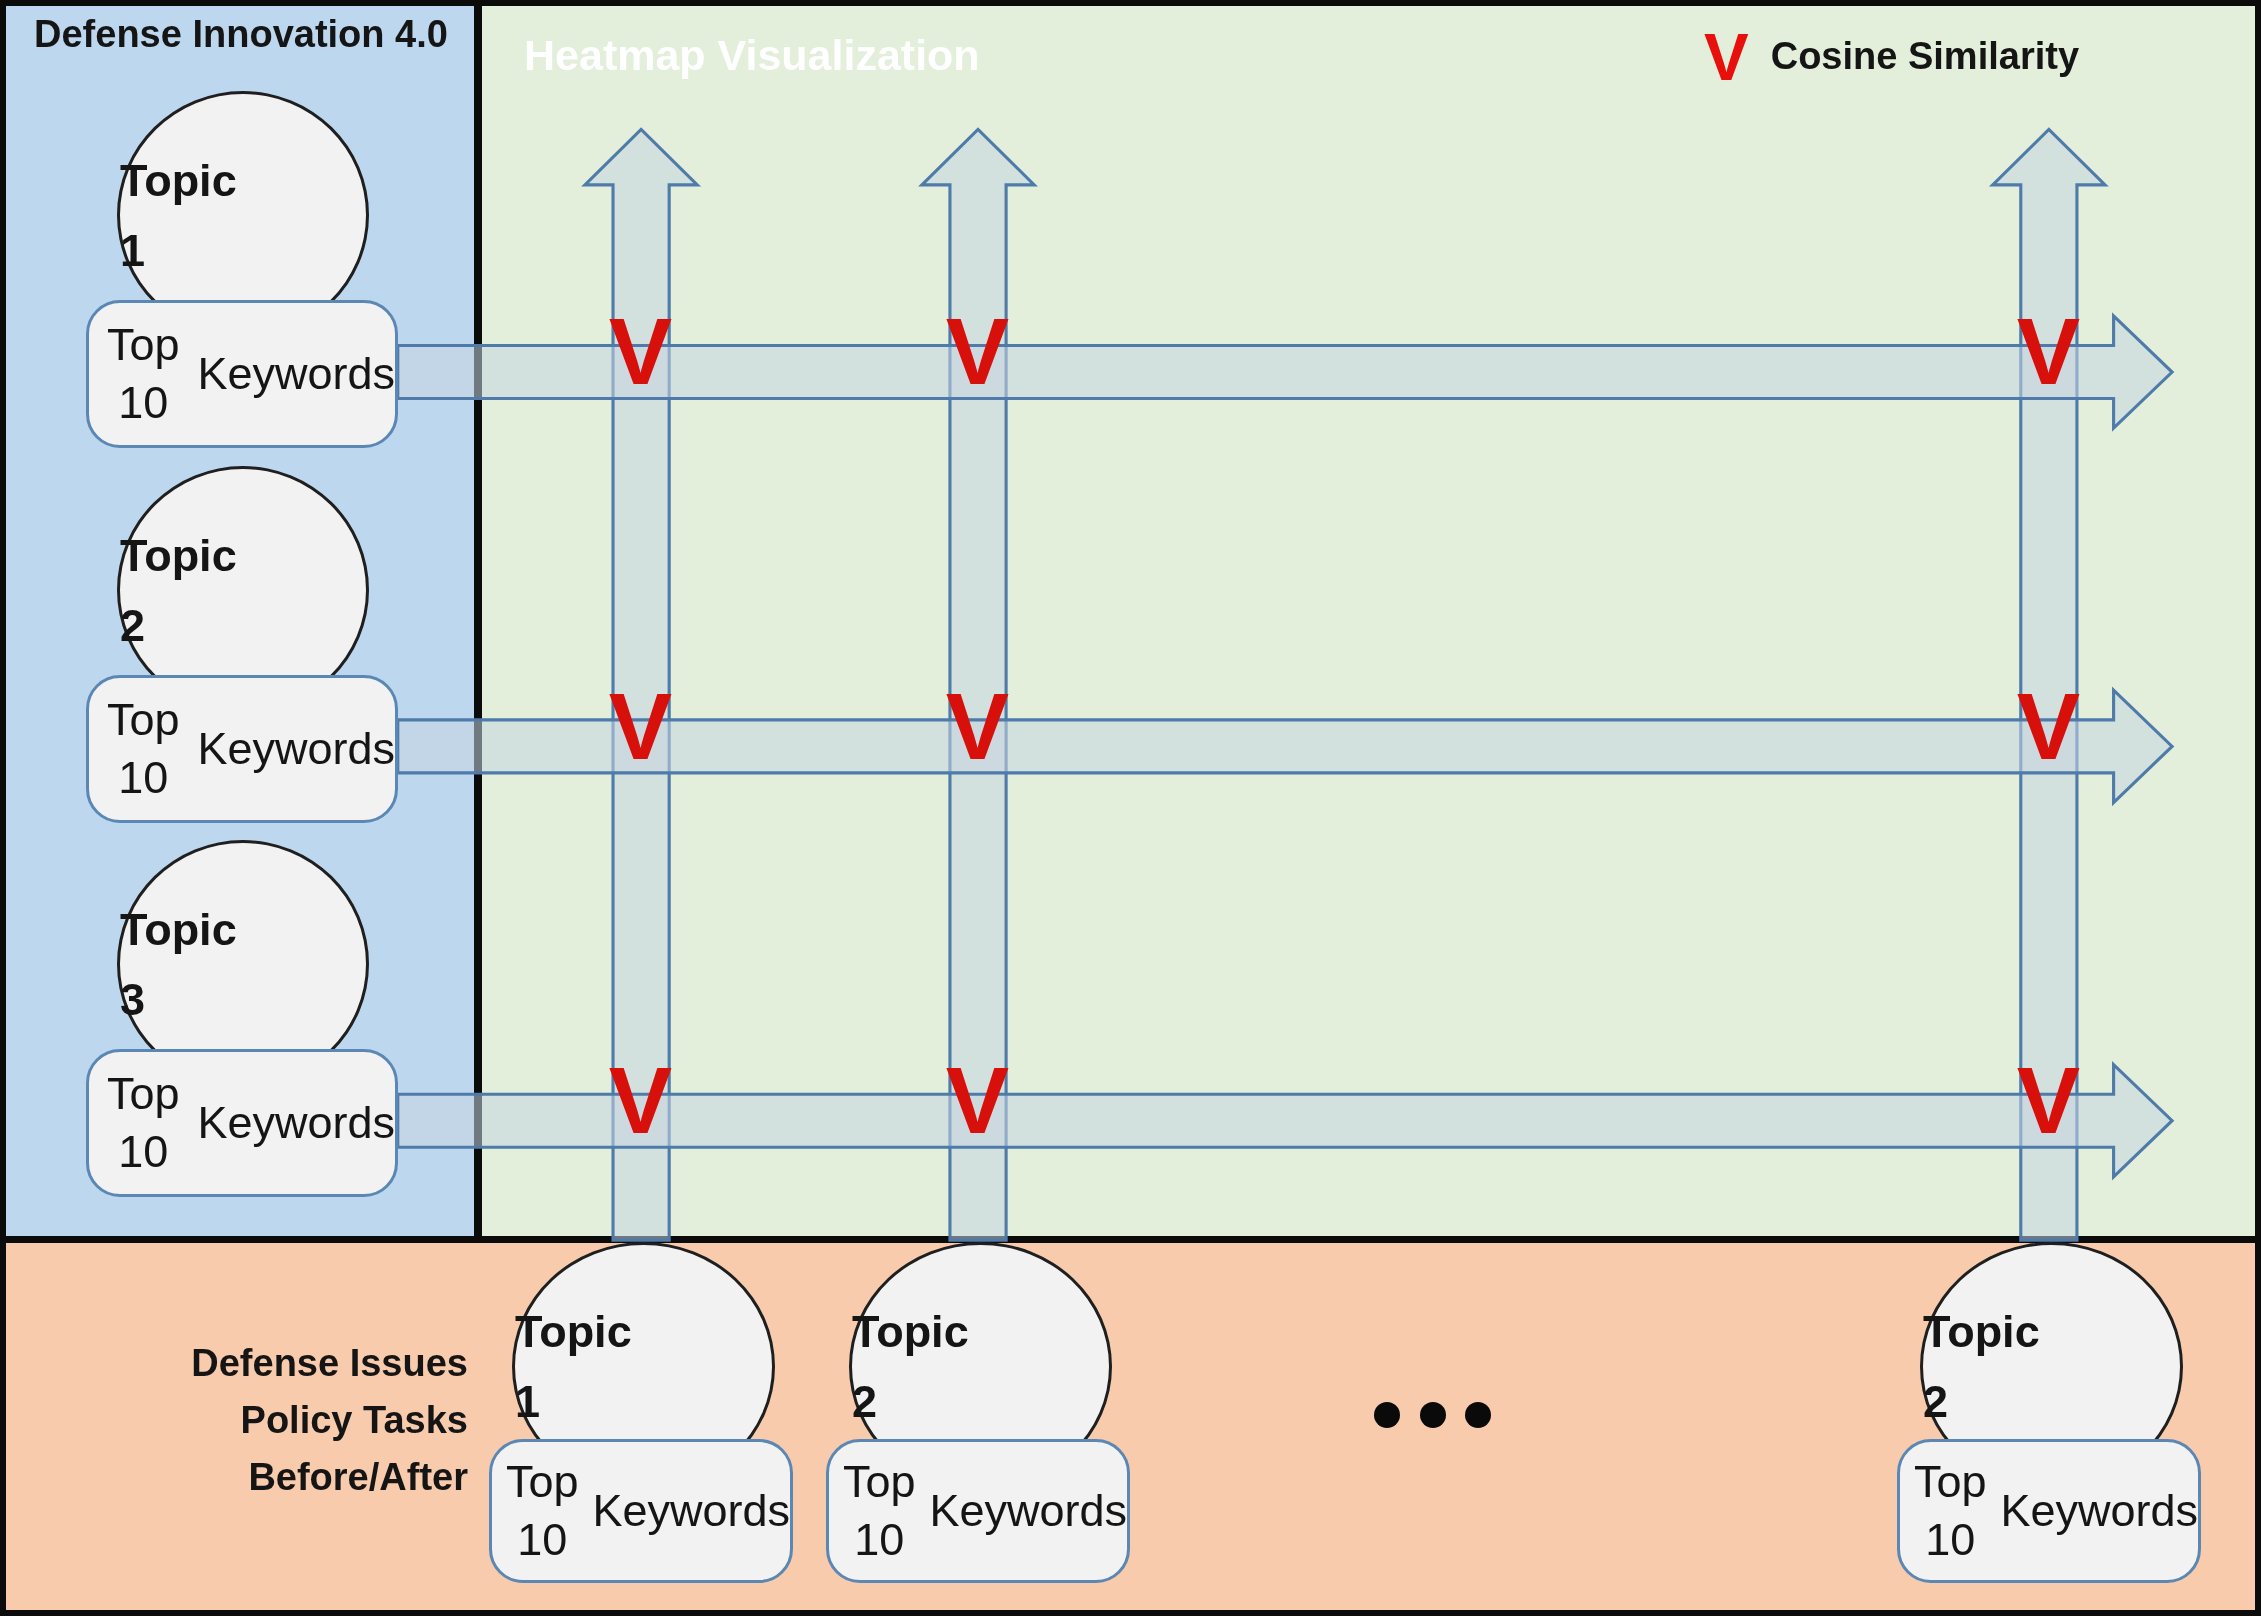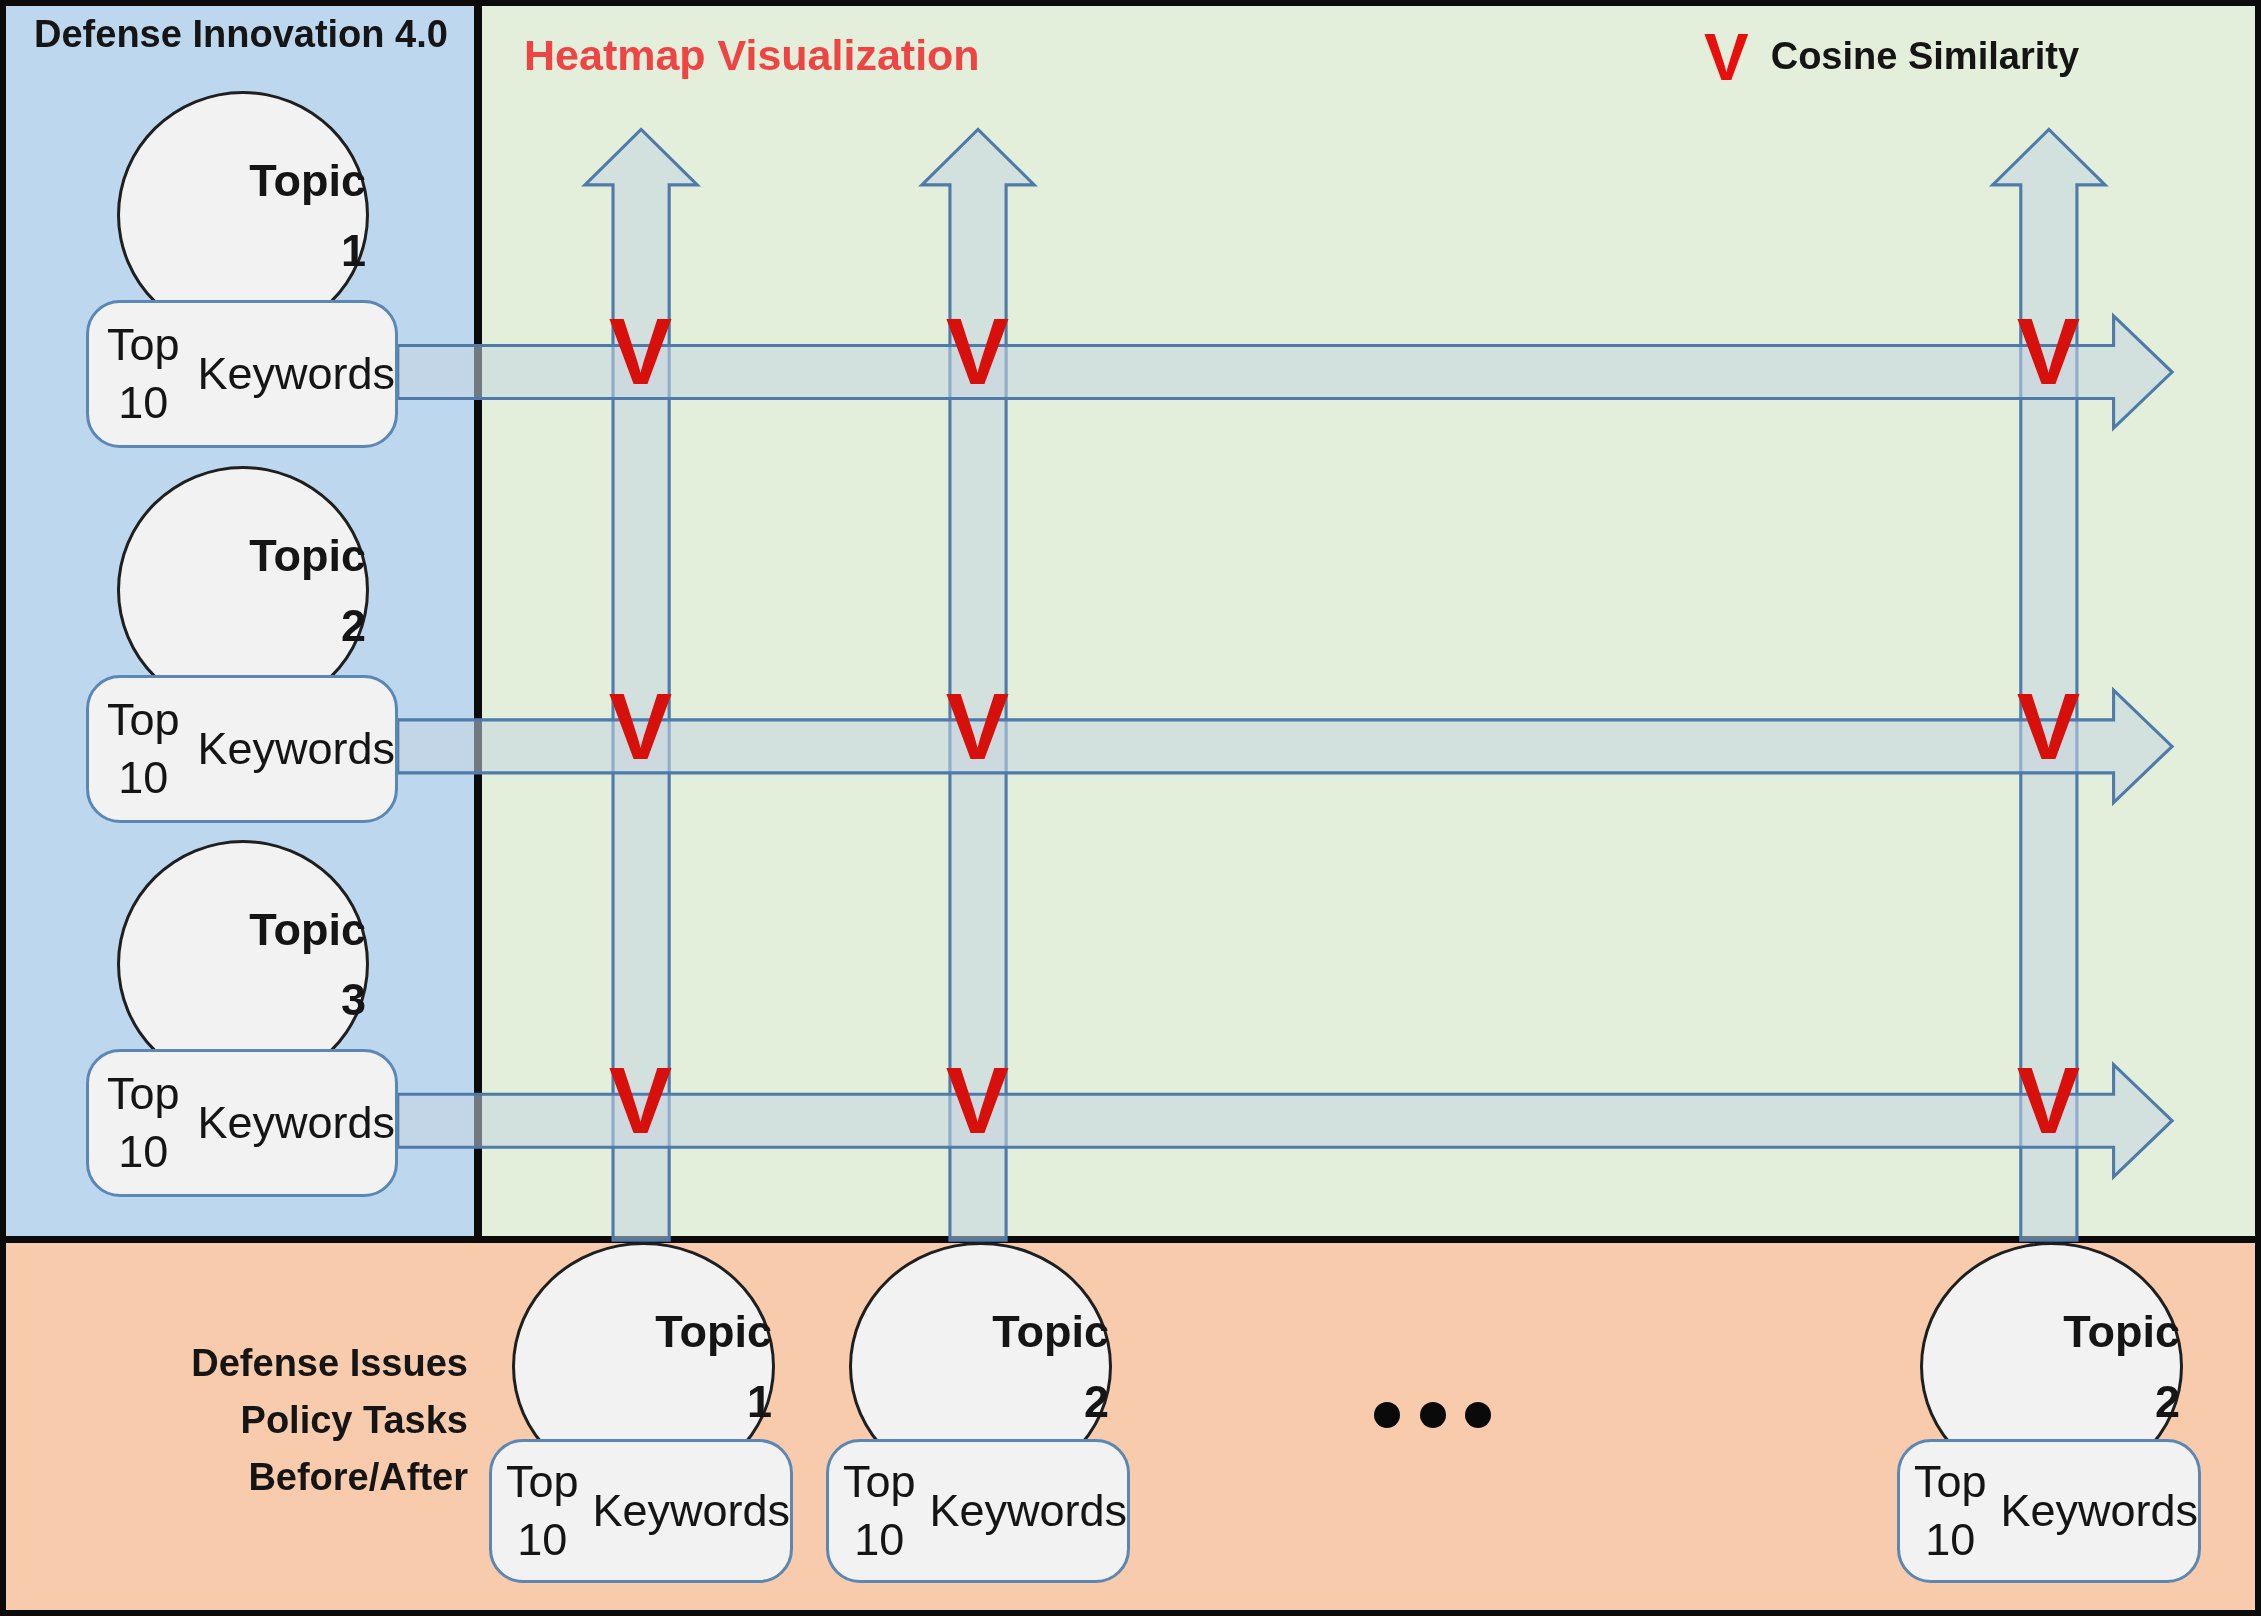--- a/index.html
+++ b/index.html
@@ -18,38 +18,38 @@
   .panel-green{left:482px;top:6.2px;width:1773px;height:1230px;background:#e3efda;}
   .panel-orange{left:6.2px;top:1243px;width:2249px;height:367px;background:#f8cbad;}
 
   
   .title-left{
     position:absolute;left:11px;top:12.5px;width:460px;z-index:2;
     font-size:38px;font-weight:700;color:#151515;text-align:center;white-space:nowrap;
   }
   .title-main{
     position:absolute;left:524px;top:31px;z-index:2;
-    font-size:43px;font-weight:700;color:#ef4444;white-space:nowrap;
+    font-size:43px;font-weight:700;color:#ffffff;white-space:nowrap;
   }
   .legend{position:absolute;left:1704px;top:23.4px;z-index:3;display:flex;align-items:center;}
   .legend-v{
     font-size:67px;font-weight:700;color:#e8100c;line-height:1;
   }
   .legend-label{
     margin-left:22px;font-size:38px;font-weight:700;color:#151515;white-space:nowrap;
   }
 
   
   .arrow-layer{position:absolute;left:0;top:0;z-index:1;}
 
   
   .circle{
     position:absolute;z-index:2;
     background:#f2f2f2;border:3.1px solid #1f1f1f;border-radius:50%;
-    display:flex;flex-direction:column;align-items:flex-end;justify-content:center;
+    display:flex;flex-direction:column;align-items:flex-start;justify-content:center;
     font-size:45px;font-weight:700;color:#151515;line-height:55px;text-align:center;gap:15px;
   }
   .lcircle{left:117px;width:246px;height:242px;}
   .lcircle-1{top:91px;}
   .lcircle-2{top:466px;}
   .lcircle-3{top:840px;}
 
   
   .kwbox{
     position:absolute;z-index:2;

